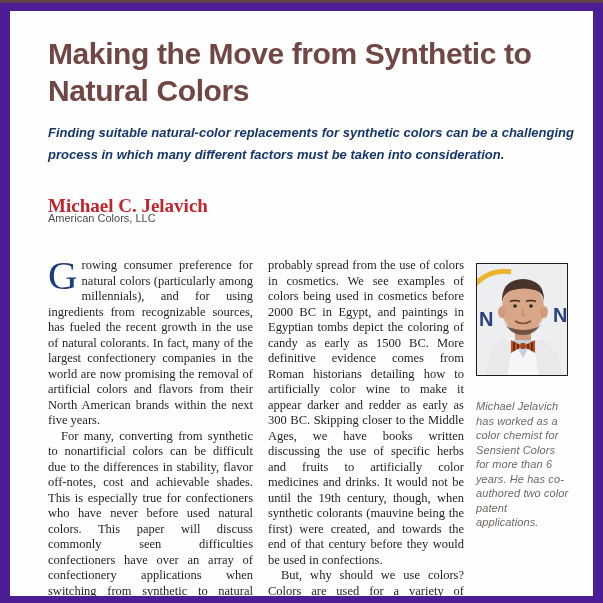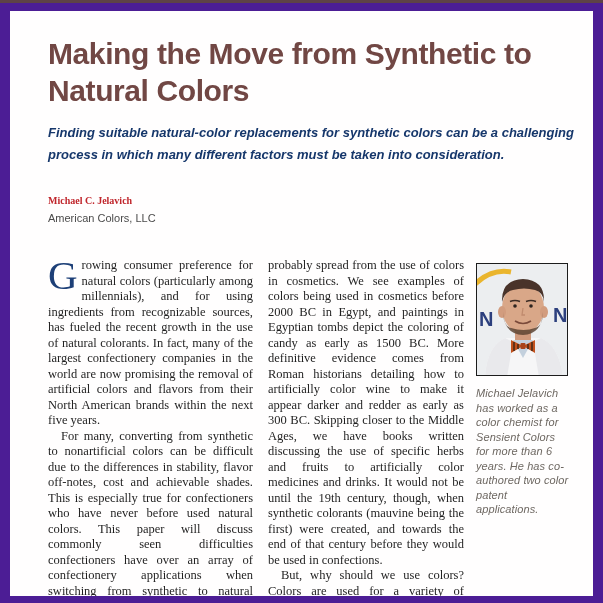--- a/index.html
+++ b/index.html
@@ -19,21 +19,21 @@
     line-height:37px; color:#714744;
   }
   .subtitle {
     position:absolute; left:38px; top:111px; width:534px;
     font-size:13px; font-weight:bold; font-style:italic;
     line-height:21.5px; color:#16376b;
   }
   .author {
     position:absolute; left:38px; top:184px;
     font-family:"Liberation Serif", serif;
-    font-size:10px; font-weight:bold; color:#c0262c;
+    font-size:19px; font-weight:bold; color:#c0262c;
   }
   .affiliation {
     position:absolute; left:38px; top:201px;
     font-size:11px; color:#4b4b4b;
   }
   .columns {
     position:absolute; left:38px; top:247px; width:416px; height:338px;
     display:flex; gap:15px; overflow:hidden;
   }
   .col { font-family:"Liberation Serif", serif; font-size:12.5px; line-height:15.5px;
@@ -41,21 +41,21 @@
   .col1 { width:205px; }
   .col2 { width:196px;font-family:Liberation Serif, serif; }
   .col p + p { text-indent:13px; }
   .dropcap {
     float:left; font-size:41px; line-height:31px; padding-top:2px;
     padding-right:4px; color:#1d3f77; font-family:"Liberation Serif", serif;
   }
   .sidebar { position:absolute; left:466px; top:252px; width:94px; }
   .photo-wrap { width:92px; height:113px; border:1px solid #1c1c1c; background:#ececee; overflow:hidden; }
   .caption {
-    margin-top:10px; font-size:11px; font-style:italic;
+    margin-top:23px; font-size:11px; font-style:italic;
     color:#6e6862; line-height:14.5px; letter-spacing:0.1px;
   }
 </style>
 </head>
 <body>
 
 <div class="frame">
   <div class="top-strip"></div>
   <div class="page">
 

